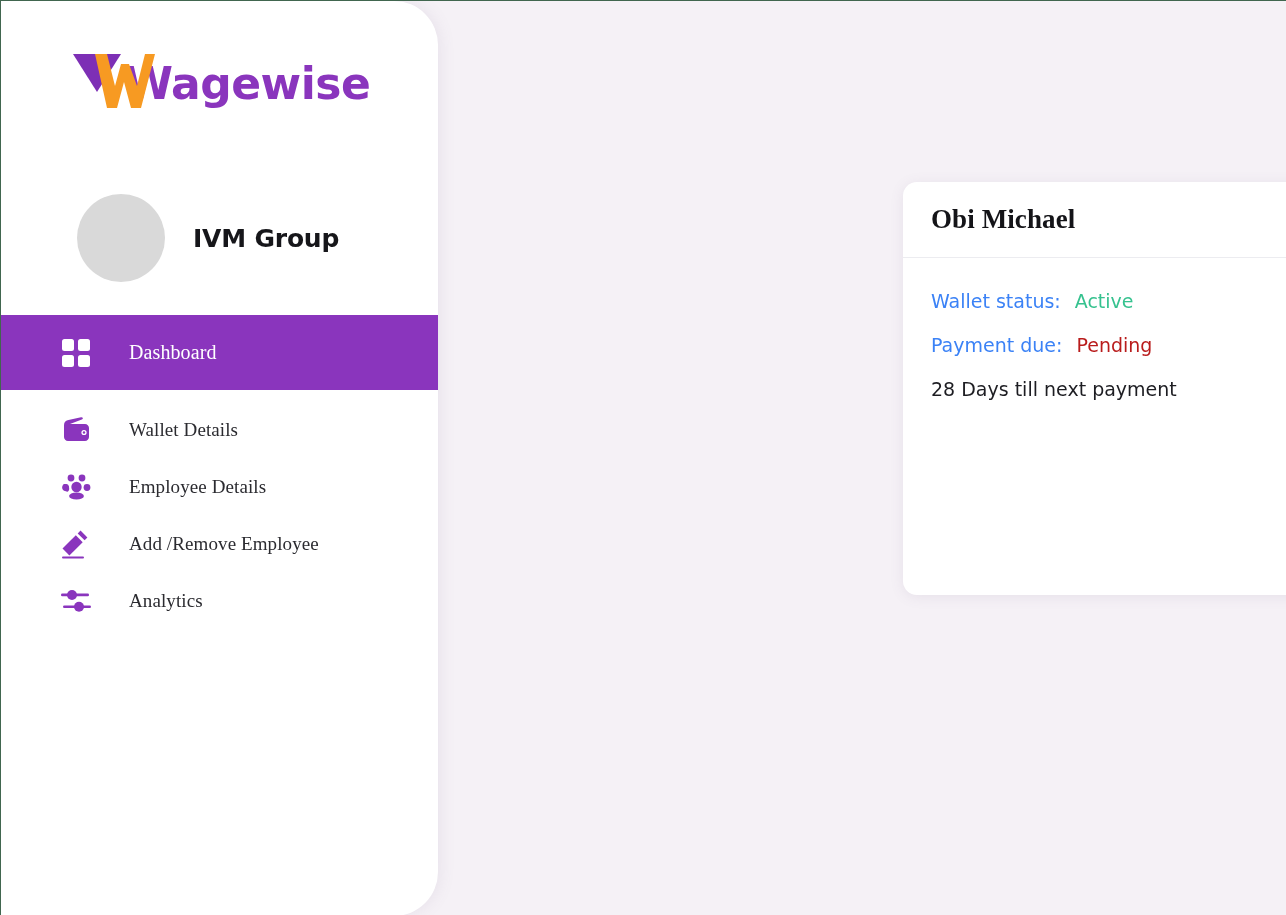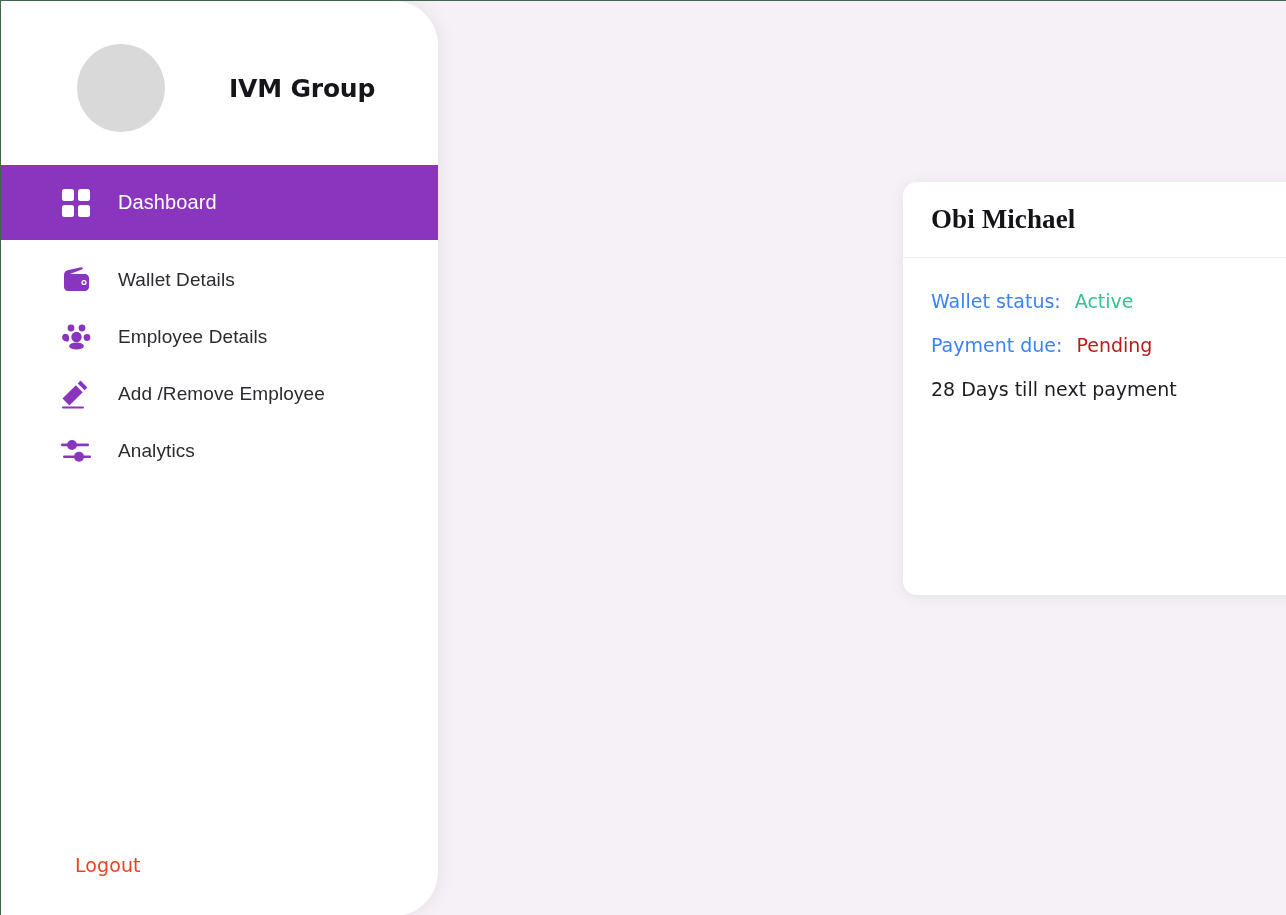--- a/index.html
+++ b/index.html
@@ -80,21 +80,21 @@
     height: 150px;
   }
   .org-avatar {
     width: 88px;
     height: 88px;
     border-radius: 50%;
     background: #d9d9d9;
     flex: 0 0 88px;
   }
   .org-name {
-    margin-left: 64px;
+    margin-left: 28px;
     font-size: 25px;
     font-weight: 700;
     color: #16161a;
     letter-spacing: -0.2px;
     font-family: "DejaVu Sans", sans-serif;
   }
 
   
   .nav {
     margin-top: 14px;
@@ -119,25 +119,25 @@
   .nav-item + .nav-item { margin-top: 7px; }
   .nav-icon {
     width: 40px;
     height: 34px;
     flex: 0 0 40px;
     display: flex;
     align-items: center;
     justify-content: flex-start;
   }
   .nav-label {
-    margin-left: 17px;
+    margin-left: 28px;
     font-size: 19px;
     color: #2b2b30;
     letter-spacing: 0.1px;
-    font-family: Liberation Sans, sans-serif;
+    font-family: Liberation Serif, serif;
   }
   .nav-item.active .nav-label {
     color: #ffffff;
     font-size: 20px;
   }
 
   
   .logout-wrap {
     margin-top: auto;
     padding: 0 0 40px 74px;
@@ -257,20 +257,31 @@
     font-family: "DejaVu Sans", sans-serif;
   }
 </style>
 </head>
 <body>
 
 <div class="app">
 
   <aside class="sidebar">
 
+    <div class="logo-wrap">
+      <div class="logo">
+        <div class="logo-mark">
+          <svg width="86" height="64" viewBox="0 0 86 64">
+            <polygon points="4,6 52,6 28,44" fill="#7d2fb5"></polygon>
+            <path d="M26 6 L38 6 L46 38 L52 16 L60 16 L68 38 L76 6 L86 6 L72 60 L62 60 L55 34 L48 60 L38 60 Z" fill="#f79a22"></path>
+          </svg>
+        </div>
+        <span class="logo-text">Wagewise</span>
+      </div>
+    </div>
 
     <div class="org">
       <div class="org-avatar"></div>
       <div class="org-name">IVM Group</div>
     </div>
 
     <nav class="nav">
 
       <div class="nav-item active">
         <span class="nav-icon">
@@ -329,23 +340,20 @@
             <circle cx="11" cy="7" r="5" fill="#8a35bd"></circle>
             <rect x="2" y="17.4" width="28" height="2.6" rx="1.3" fill="#8a35bd"></rect>
             <circle cx="18" cy="18.8" r="5" fill="#8a35bd"></circle>
           </svg>
         </span>
         <span class="nav-label">Analytics</span>
       </div>
 
     </nav>
 
-    <div class="logout-wrap">
-      <span class="logout">Logout</span>
-    </div>
 
   </aside>
 
   <main class="main">
 
 
     <section class="card">
 
       <div class="card-head">
         <h2 class="card-title">Obi Michael</h2>

